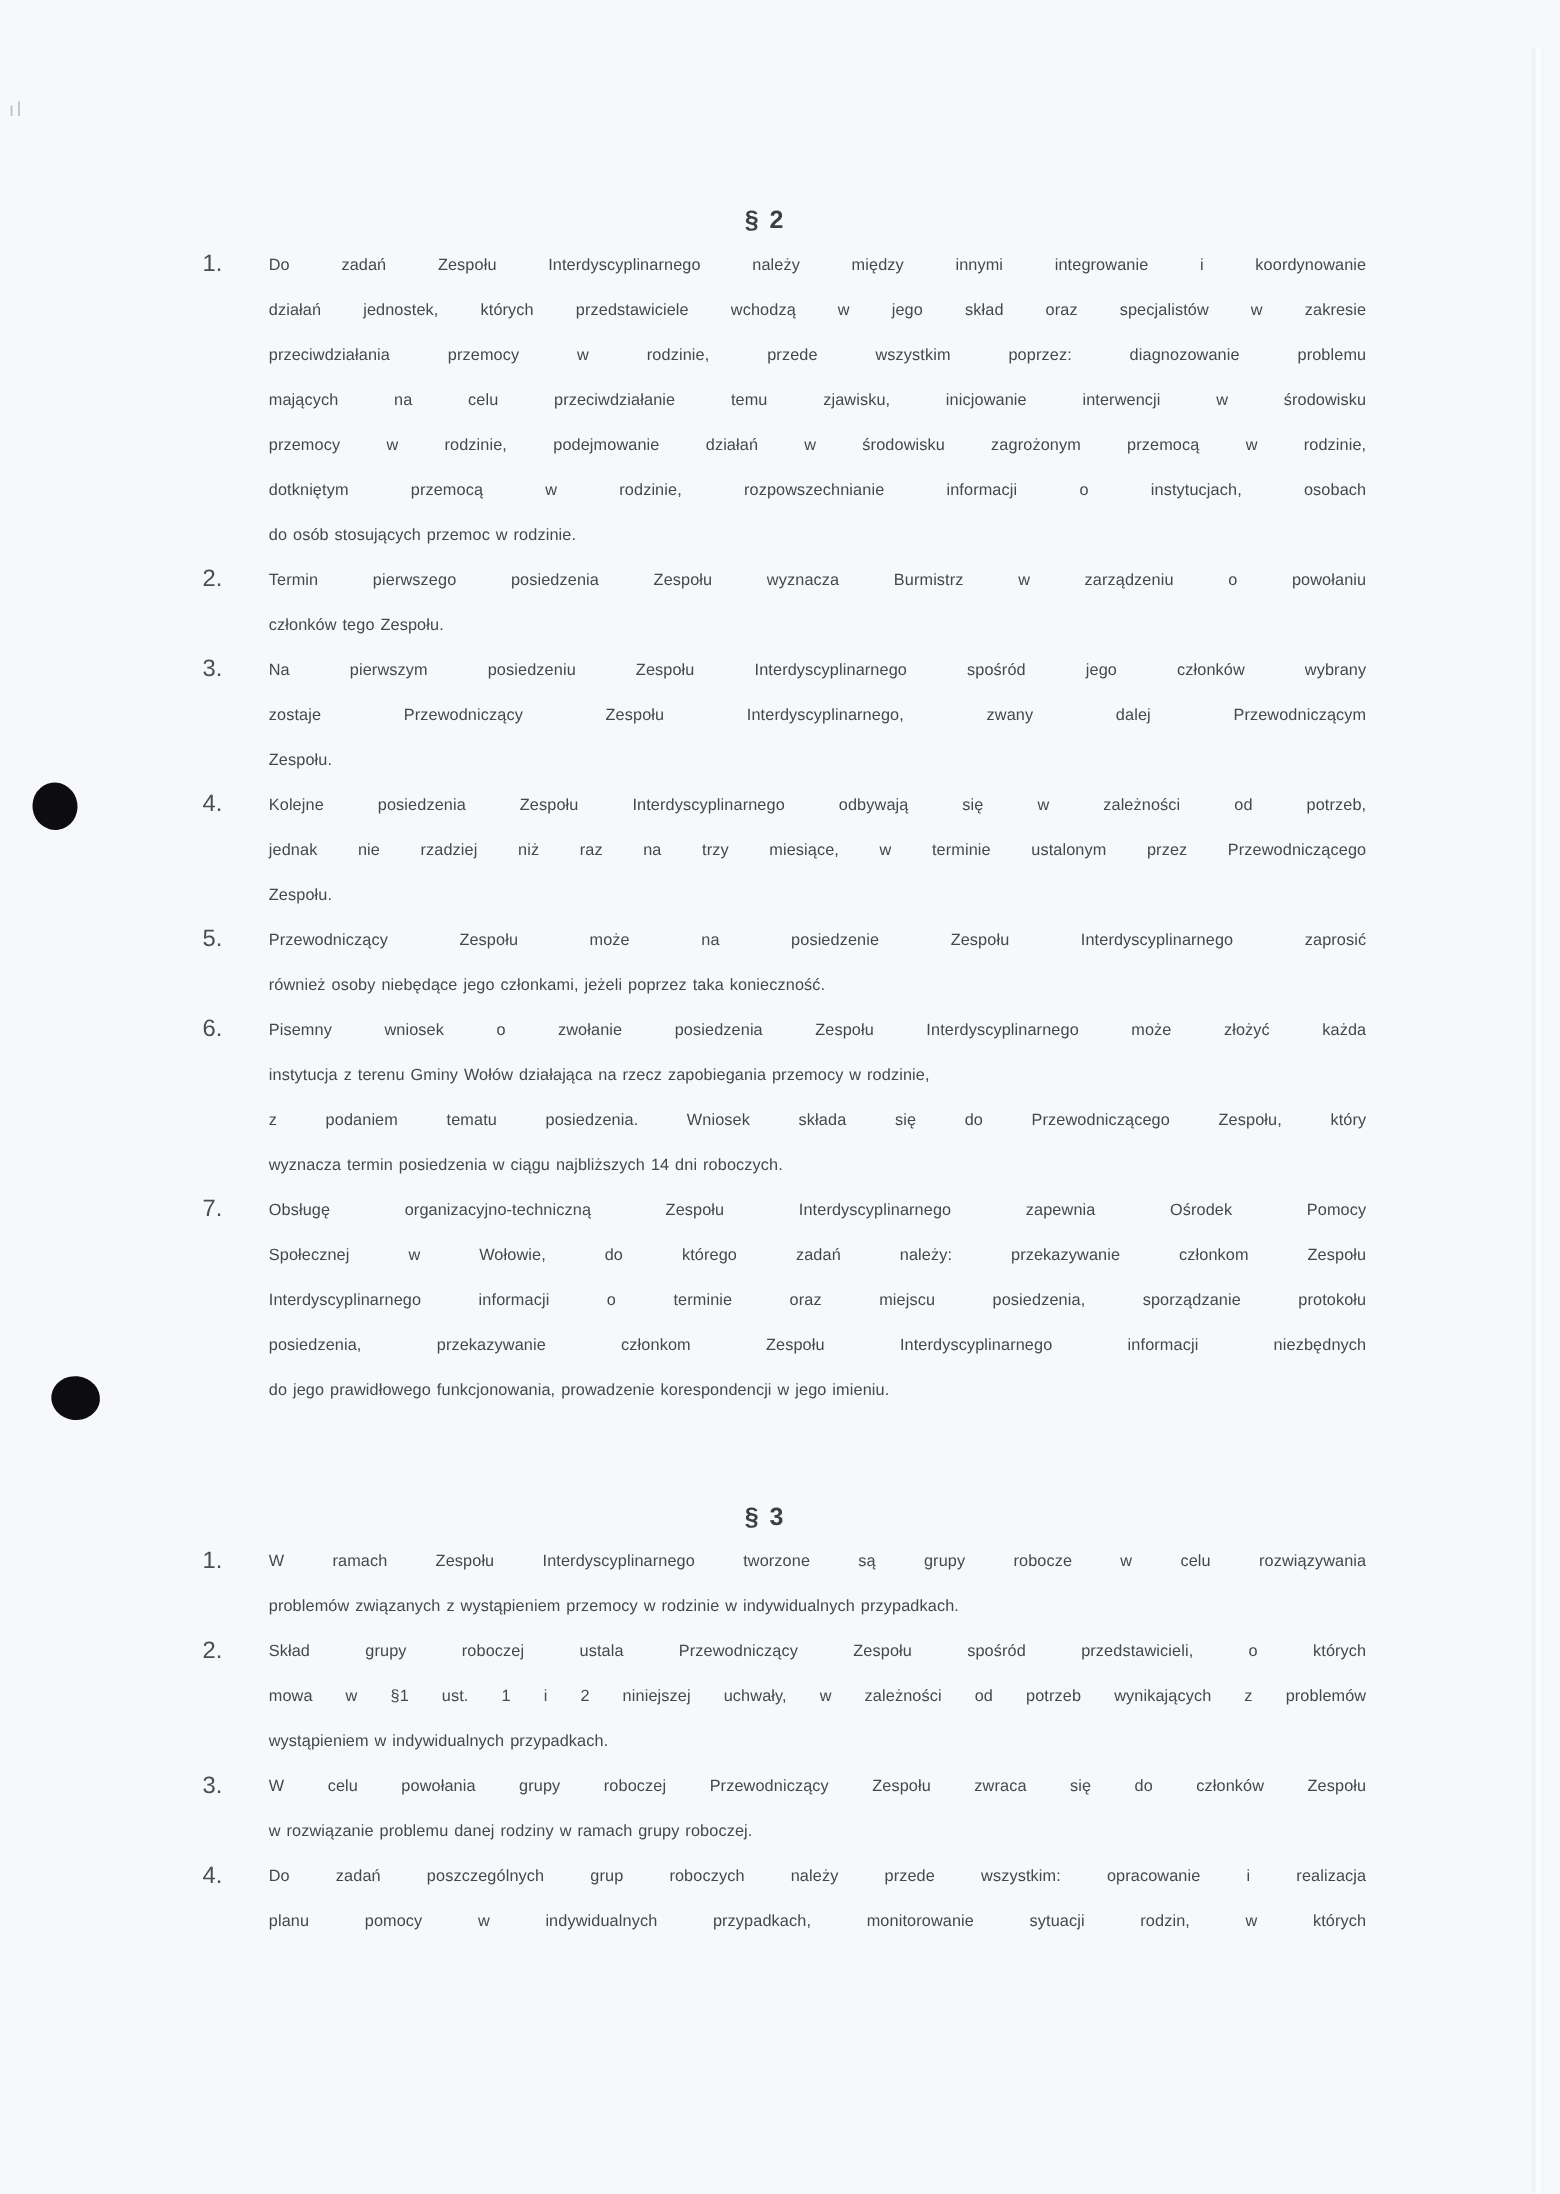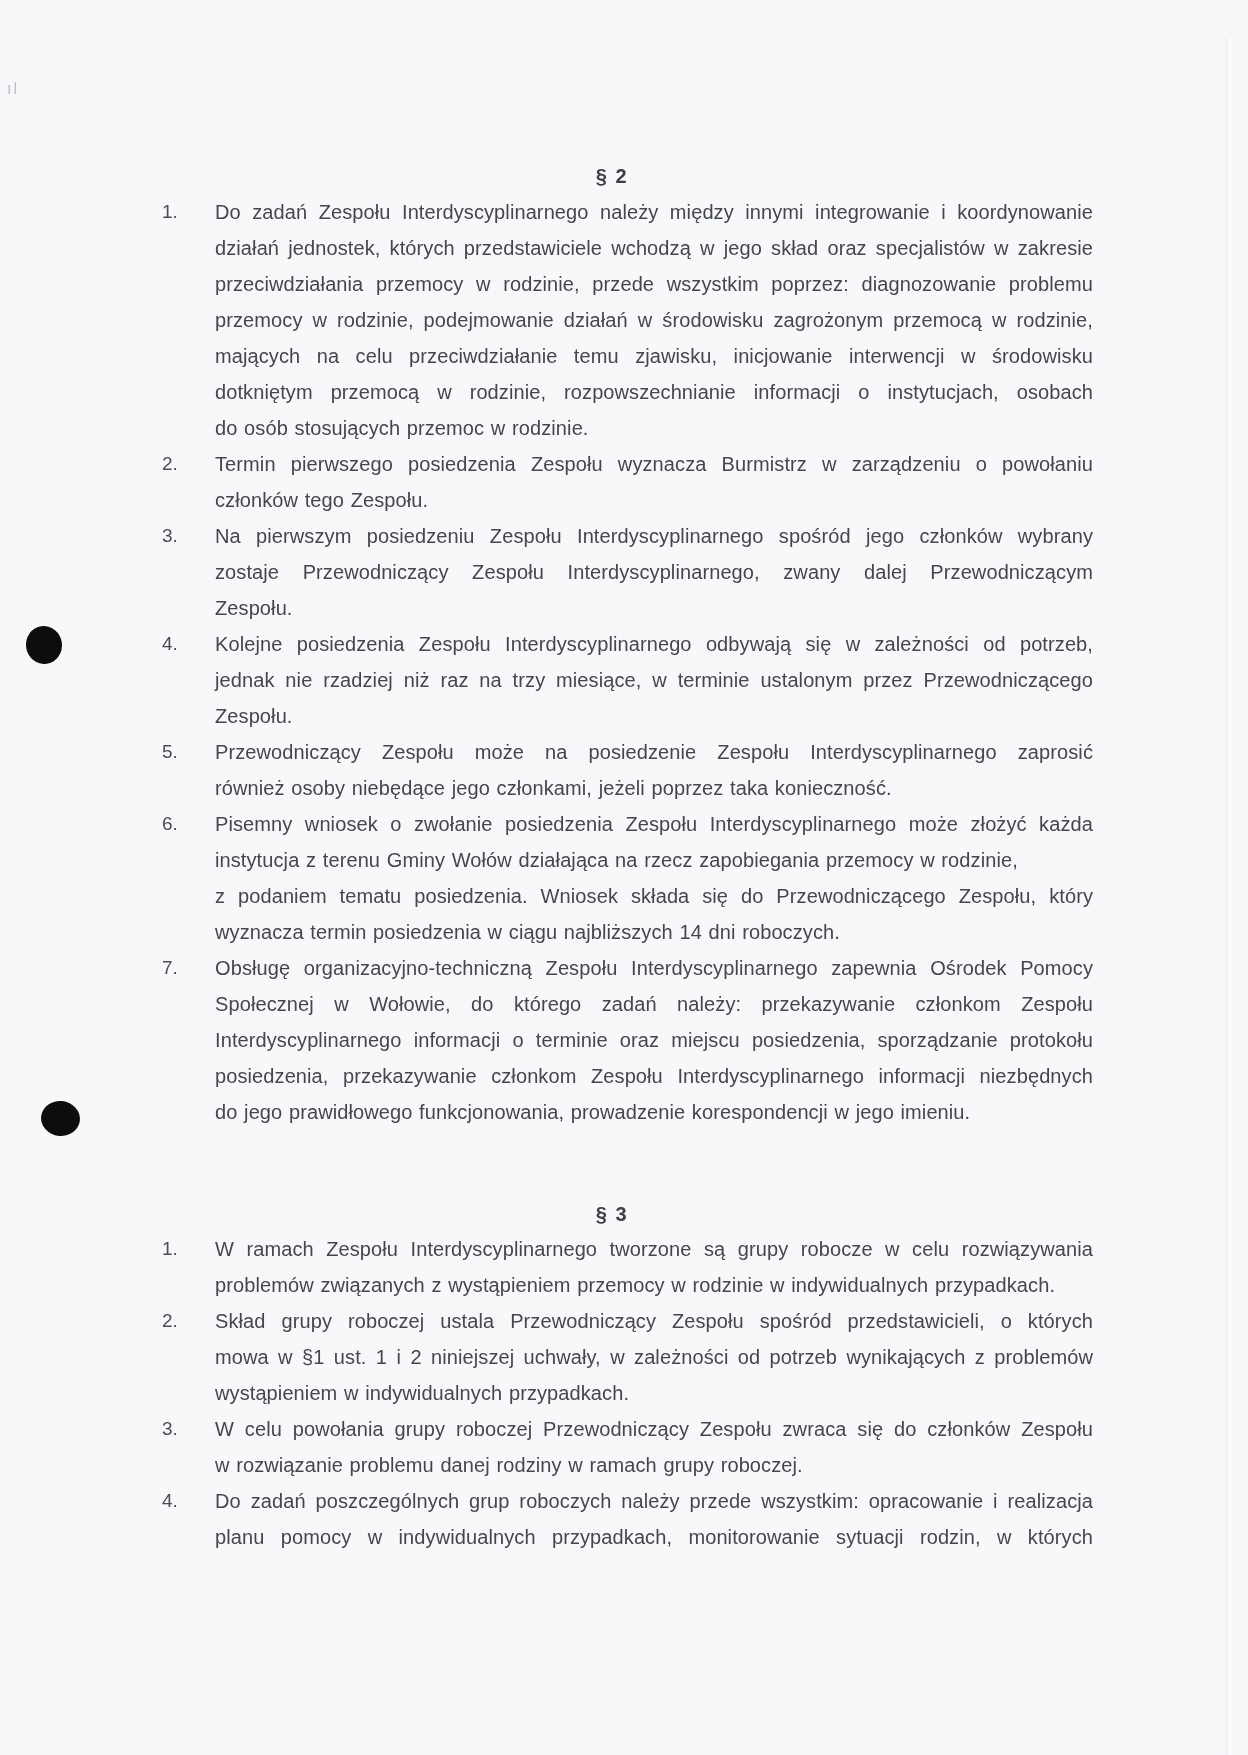--- a/index.html
+++ b/index.html
@@ -50,21 +50,21 @@
   #list-s3{top:1231px;}
 
   .item{position:relative;}
   .num{
     position:absolute;left:0;top:0;height:36px;line-height:36px;
     font-size:19px;color:#4a4e52;
   }
   .lines{margin-left:53px;}
   .line{
     height:36px;line-height:36px;
-    font-size:20px;
+    font-size:13px;
     color:#44484c;
     white-space:nowrap;
     text-align:justify;
     text-align-last:justify;
     word-spacing:1px;
     letter-spacing:.1px;
   }
   .line.flush{
     text-align:right;
     text-align-last:left;
@@ -83,22 +83,22 @@
 
   <div class="heading" id="heading-s2">§ 2</div>
 
   <div class="list" id="list-s2">
       <div class="item">
         <span class="num">1.</span>
         <div class="lines">
           <div class="line">Do zadań Zespołu Interdyscyplinarnego należy między innymi integrowanie i koordynowanie</div>
           <div class="line">działań jednostek, których przedstawiciele wchodzą w jego skład oraz specjalistów w zakresie</div>
           <div class="line">przeciwdziałania przemocy w rodzinie, przede wszystkim poprzez: diagnozowanie problemu</div>
+          <div class="line">mających na celu przeciwdziałanie temu zjawisku, inicjowanie interwencji w środowisku</div>
           <div class="line">przemocy w rodzinie, podejmowanie działań w środowisku zagrożonym przemocą w rodzinie,</div>
-          <div class="line">mających na celu przeciwdziałanie temu zjawisku, inicjowanie interwencji w środowisku</div>
           <div class="line">dotkniętym przemocą w rodzinie, rozpowszechnianie informacji o instytucjach, osobach</div>
           <div class="line flush">do osób stosujących przemoc w rodzinie.</div>
         </div>
       </div>
       <div class="item">
         <span class="num">2.</span>
         <div class="lines">
           <div class="line">Termin pierwszego posiedzenia Zespołu wyznacza Burmistrz w zarządzeniu o powołaniu</div>
           <div class="line flush">członków tego Zespołu.</div>
         </div>

